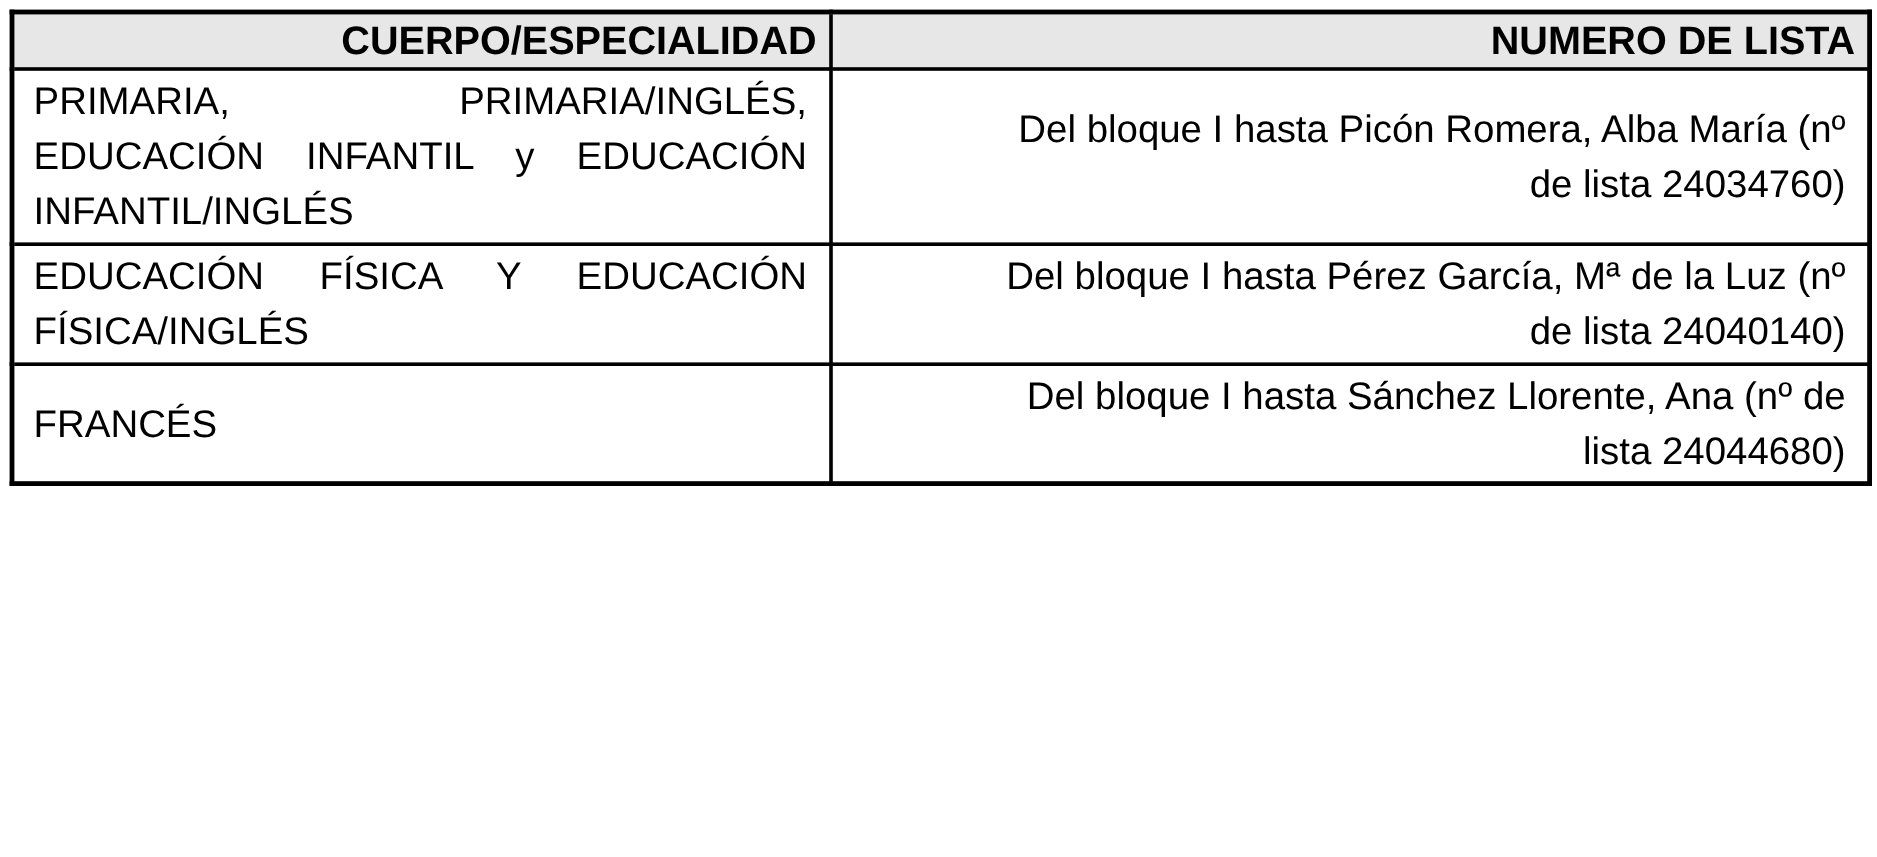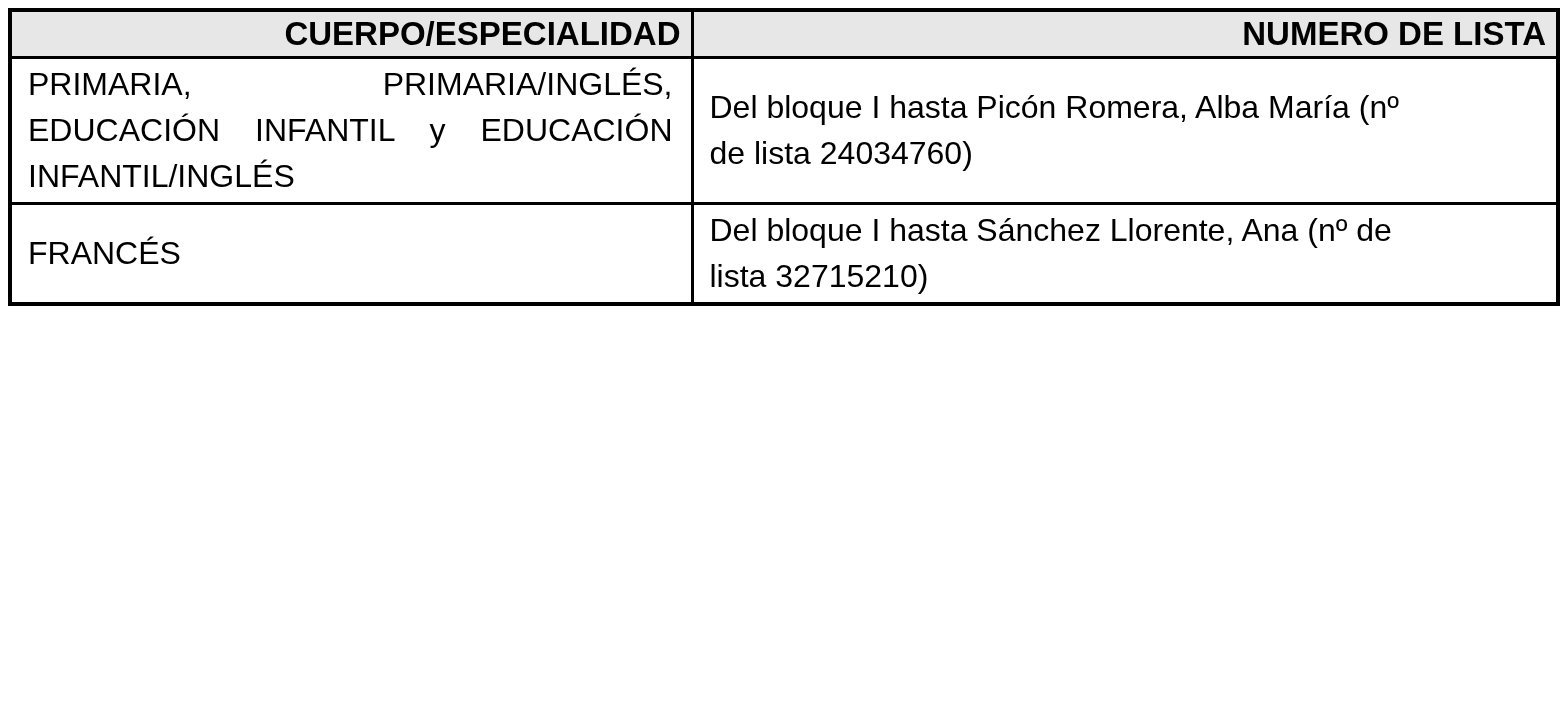--- a/index.html
+++ b/index.html
@@ -46,21 +46,21 @@
   td {
     font-size: 32px;
     line-height: 1.45;
     height: 92px;
     padding: 2px 18px 2px 16px;
   }
   td.cell-esp {
     text-align: justify;
   }
   td.cell-num {
-    text-align: left;
+    text-align: right;
     white-space: pre-line;
   }
 </style>
 </head>
 <body>
 
 <div>
   <table class="lista-table">
     <colgroup>
       <col class="col-esp">
@@ -72,19 +72,24 @@
         <th>NUMERO DE LISTA</th>
       </tr>
     </thead>
     <tbody>
         <tr>
           <td class="cell-esp">PRIMARIA, PRIMARIA/INGLÉS, EDUCACIÓN INFANTIL y EDUCACIÓN INFANTIL/INGLÉS</td>
           <td class="cell-num">Del bloque I hasta Picón Romera, Alba María (nº
 de lista 24034760)</td>
         </tr>
         <tr>
+          <td class="cell-esp">EDUCACIÓN FÍSICA Y EDUCACIÓN FÍSICA/INGLÉS</td>
+          <td class="cell-num">Del bloque I hasta Pérez García, Mª de la Luz (nº
+de lista 24040140)</td>
+        </tr>
+        <tr>
           <td class="cell-esp">FRANCÉS</td>
           <td class="cell-num">Del bloque I hasta Sánchez Llorente, Ana (nº de
-lista 32715210)</td>
+lista 24044680)</td>
         </tr>
       </tbody>
   </table>
 </div>
 
 </body></html>

